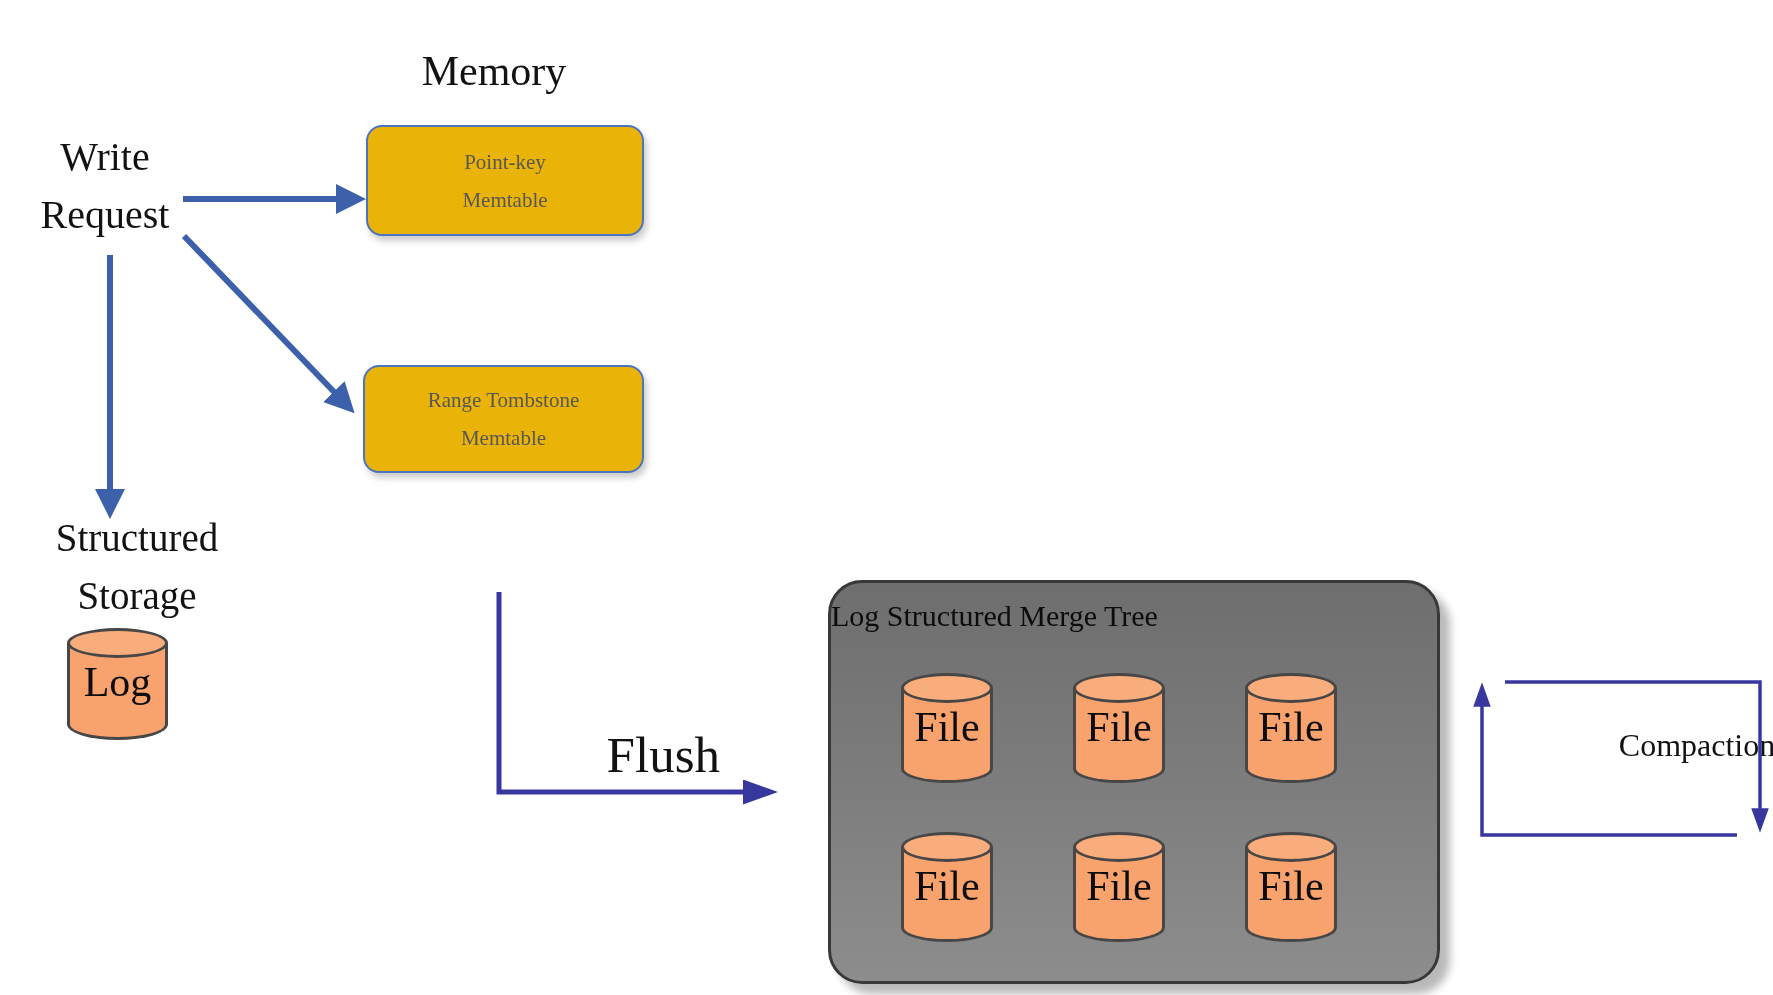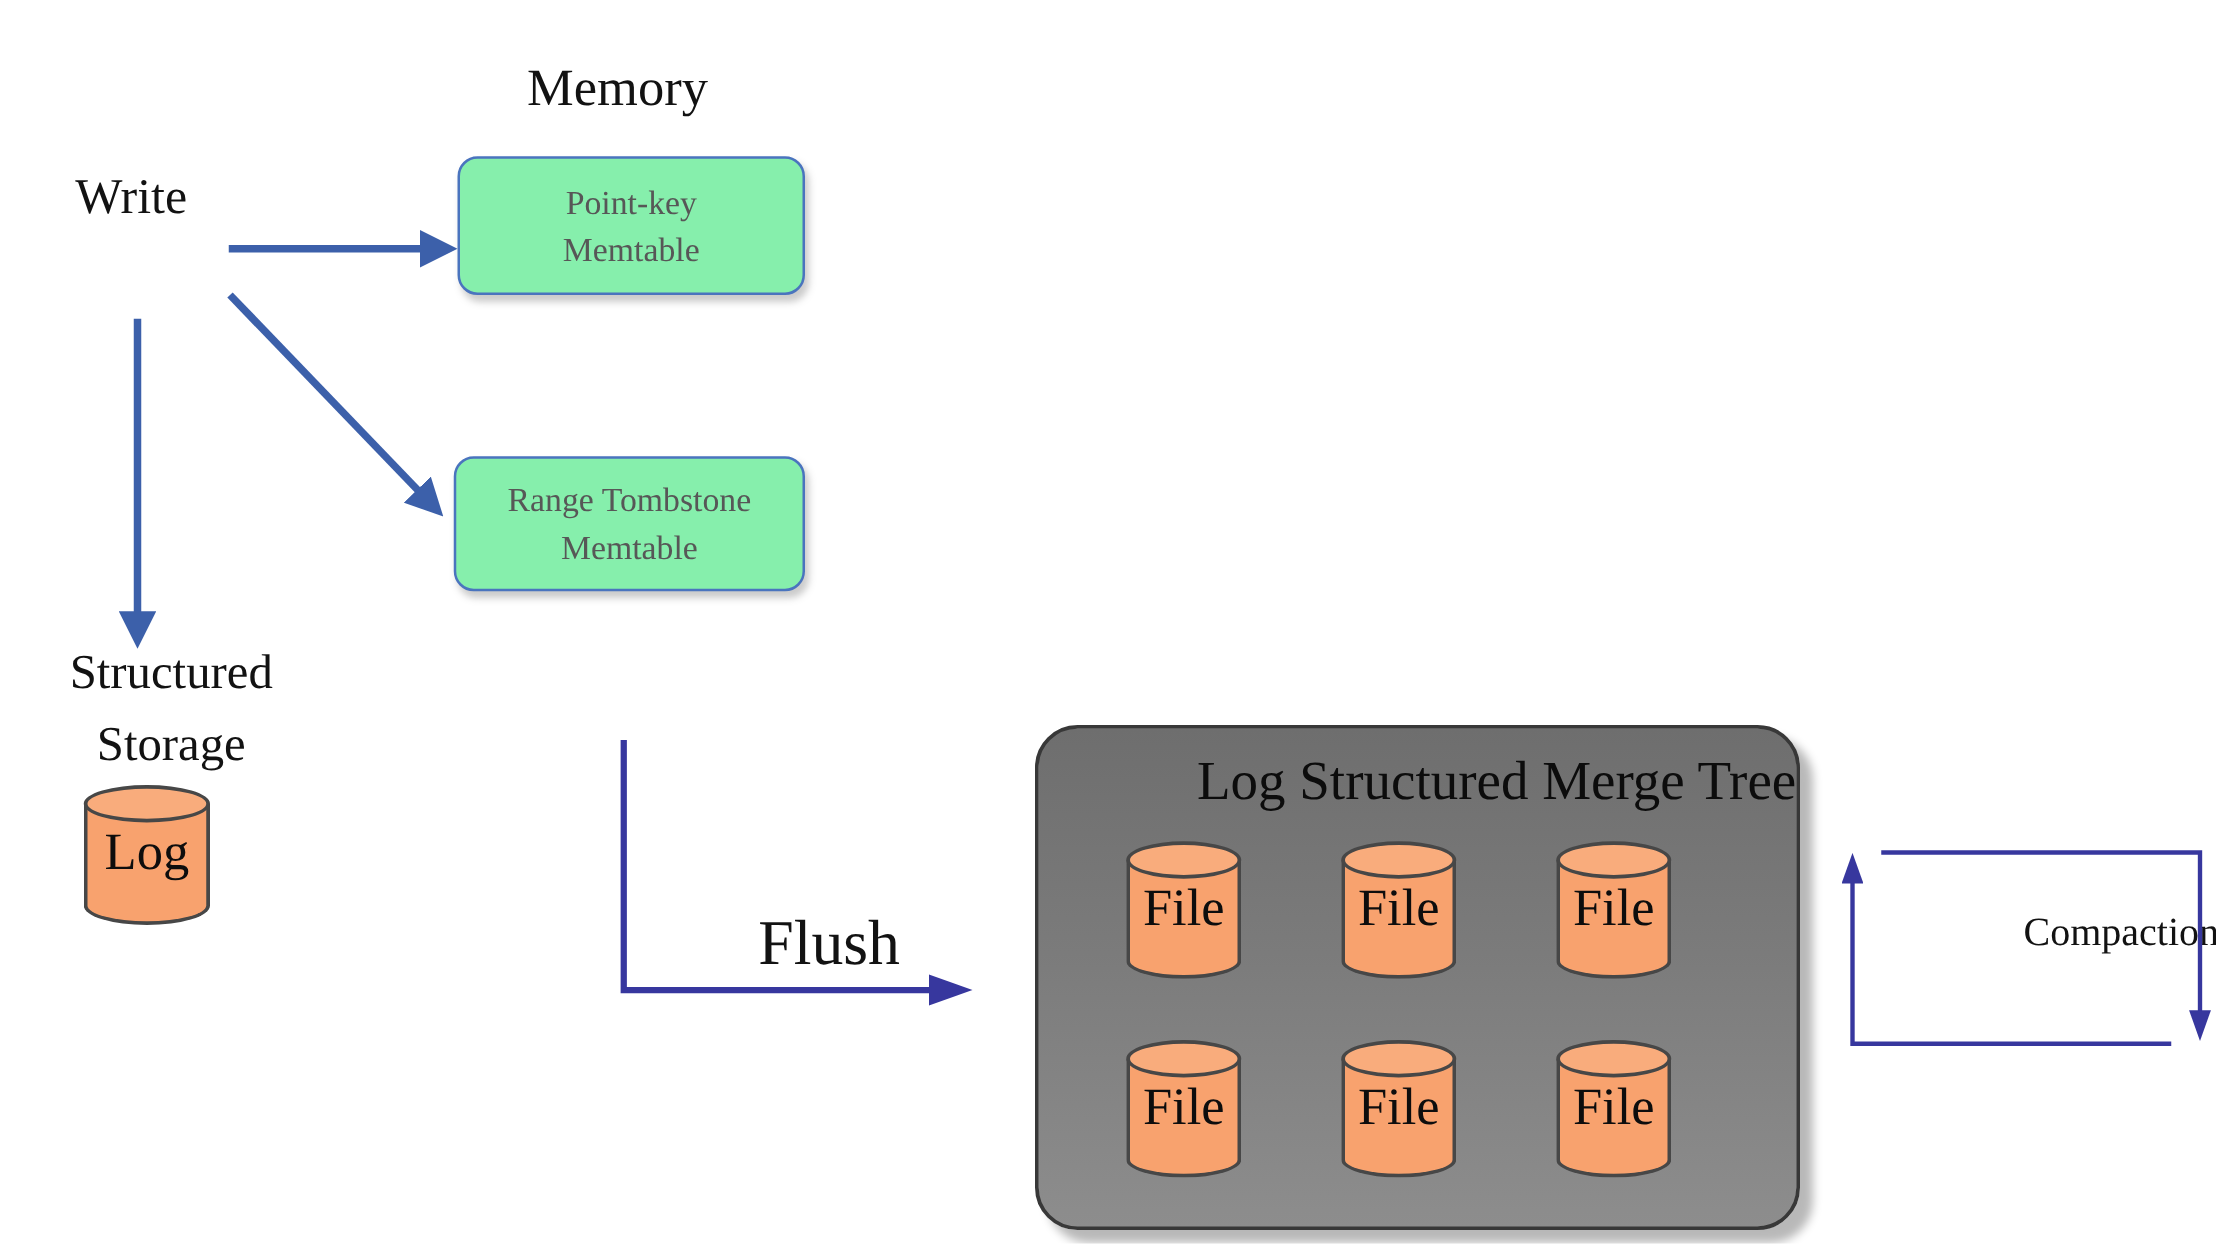--- a/index.html
+++ b/index.html
@@ -10,37 +10,37 @@
   .lbl{position:absolute;text-align:center;color:#121212;}
   .lbl-memory{left:364px;top:46px;width:260px;font-size:42px;line-height:50px;}
   .lbl-write{left:0px;top:128px;width:186px;font-size:40px;line-height:58px;}
   .lbl-persistent{left:18px;top:509px;width:214px;font-size:39px;line-height:58px;}
   .lbl-flush{left:510px;top:726px;width:210px;font-size:51px;text-align:right;}
   .lbl-compaction{left:1572px;top:727px;width:250px;font-size:32px;}
   .lbl span{display:block;padding-left:24px;}
 
   .memtable{
     position:absolute;display:flex;flex-direction:column;justify-content:center;
-    background:#86efac;border:2px solid #4A74BE;border-radius:16px;
-    color:#575757;font-size:27px;line-height:38px;text-align:center;
+    background:#eab308;border:2px solid #4A74BE;border-radius:16px;
+    color:#575757;font-size:21px;line-height:38px;text-align:center;
     box-shadow:3px 5px 6px rgba(140,140,140,0.45);box-sizing:border-box;
   }
   .memtable-pointkey{left:366px;top:125px;width:278px;height:111px;}
   .memtable-range{left:363px;top:365px;width:281px;height:108px;}
   .memtable span{display:block;}
 
   .lsm-box{
     position:absolute;left:828px;top:580px;width:612px;height:404px;
     background:linear-gradient(180deg,#6e6e6e 0%,#7b7b7b 45%,#8d8d8d 100%);
     border:3px solid #383838;border-radius:34px;box-sizing:border-box;
     box-shadow:10px 10px 8px rgba(0,0,0,0.28);
   }
   .lsm-title{
-    position:absolute;left:0;top:16px;width:100%;text-align:right;
-    font-size:44px;color:#0c0c0c;
+    position:absolute;left:0;top:16px;width:100%;text-align:left;
+    font-size:30px;color:#0c0c0c;
   }
 
   .cylinder{position:absolute;}
   .cyl-top{
     position:absolute;left:0;top:0;width:100%;height:30px;border-radius:50%;
     background:#F9AC7C;border:3px solid #474747;box-sizing:border-box;z-index:2;
   }
   .cyl-body{
     position:absolute;left:0;top:15px;width:100%;bottom:0;
     background:#F8A26E;border:3px solid #474747;border-top:none;
@@ -59,20 +59,21 @@
 </style>
 </head>
 <body>
 
 <div class="stage">
 
   <div class="lbl lbl-memory">Memory</div>
 
   <div class="lbl lbl-write">
     <span>Write</span>
+    <span>Request</span>
   </div>
 
   <div class="lbl lbl-persistent">
     <span>Structured</span>
     <span>Storage</span>
   </div>
 
   <div class="lbl lbl-flush">Flush</div>
 
   <div class="lbl lbl-compaction">Compaction</div>

